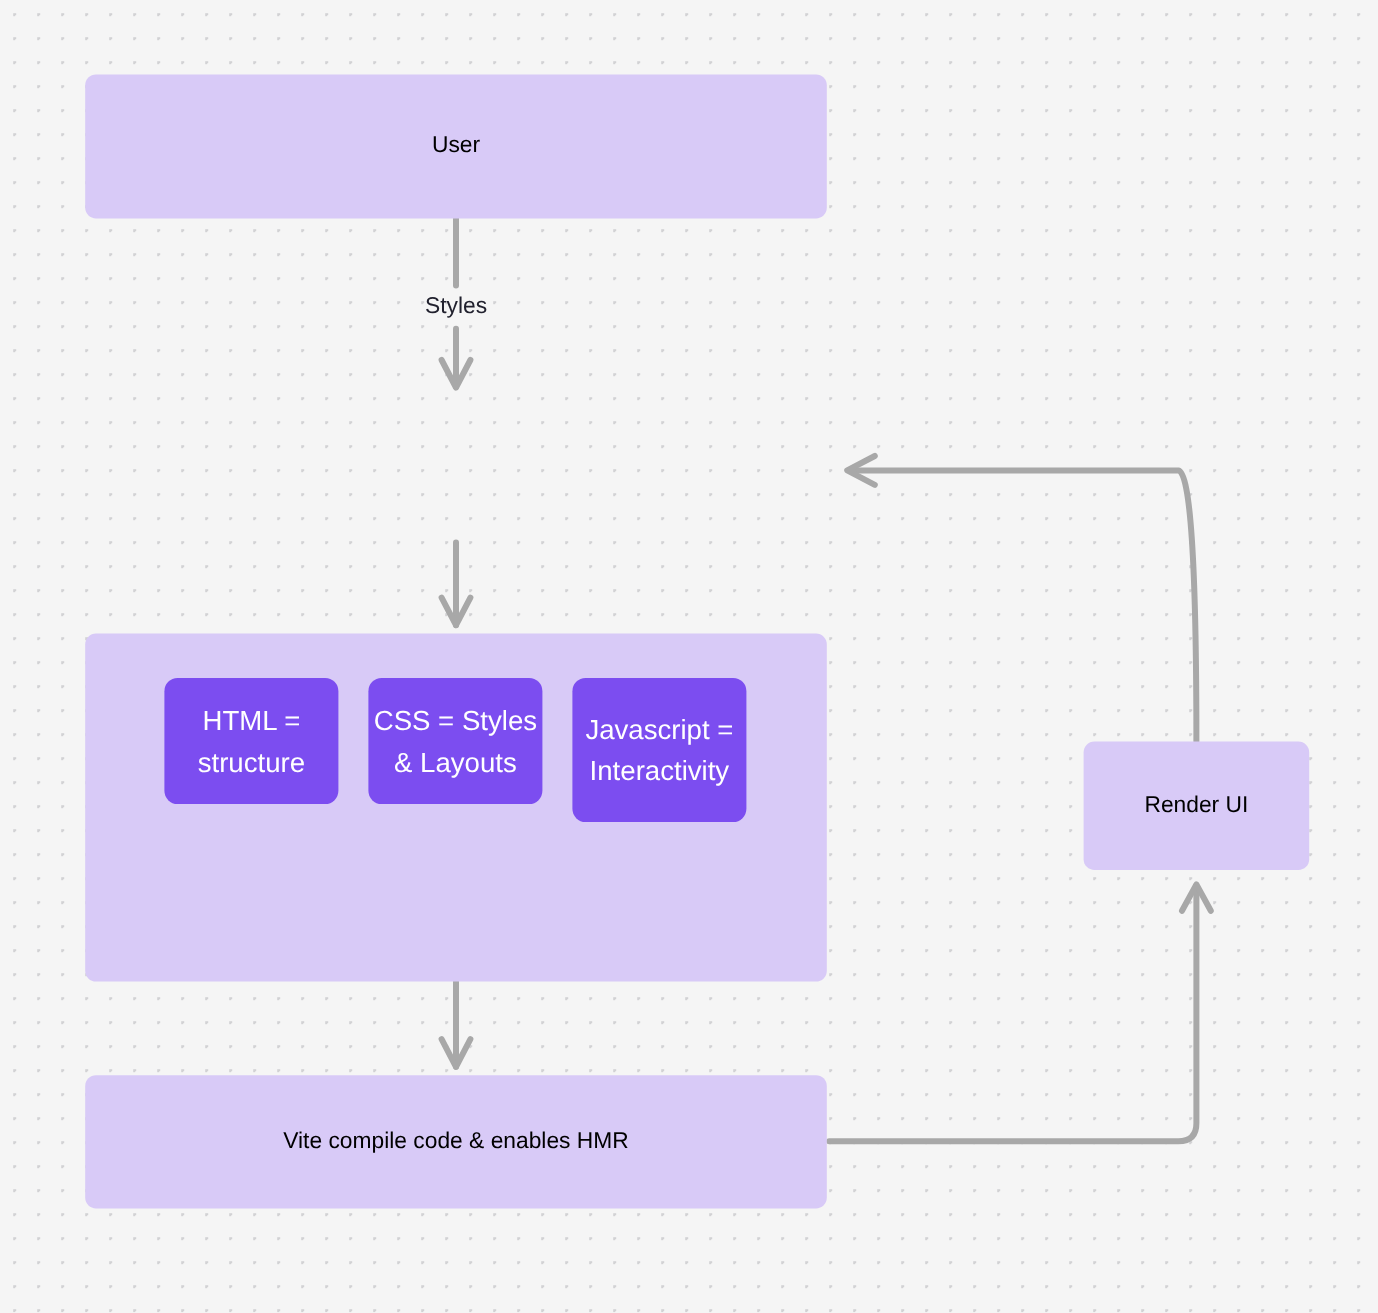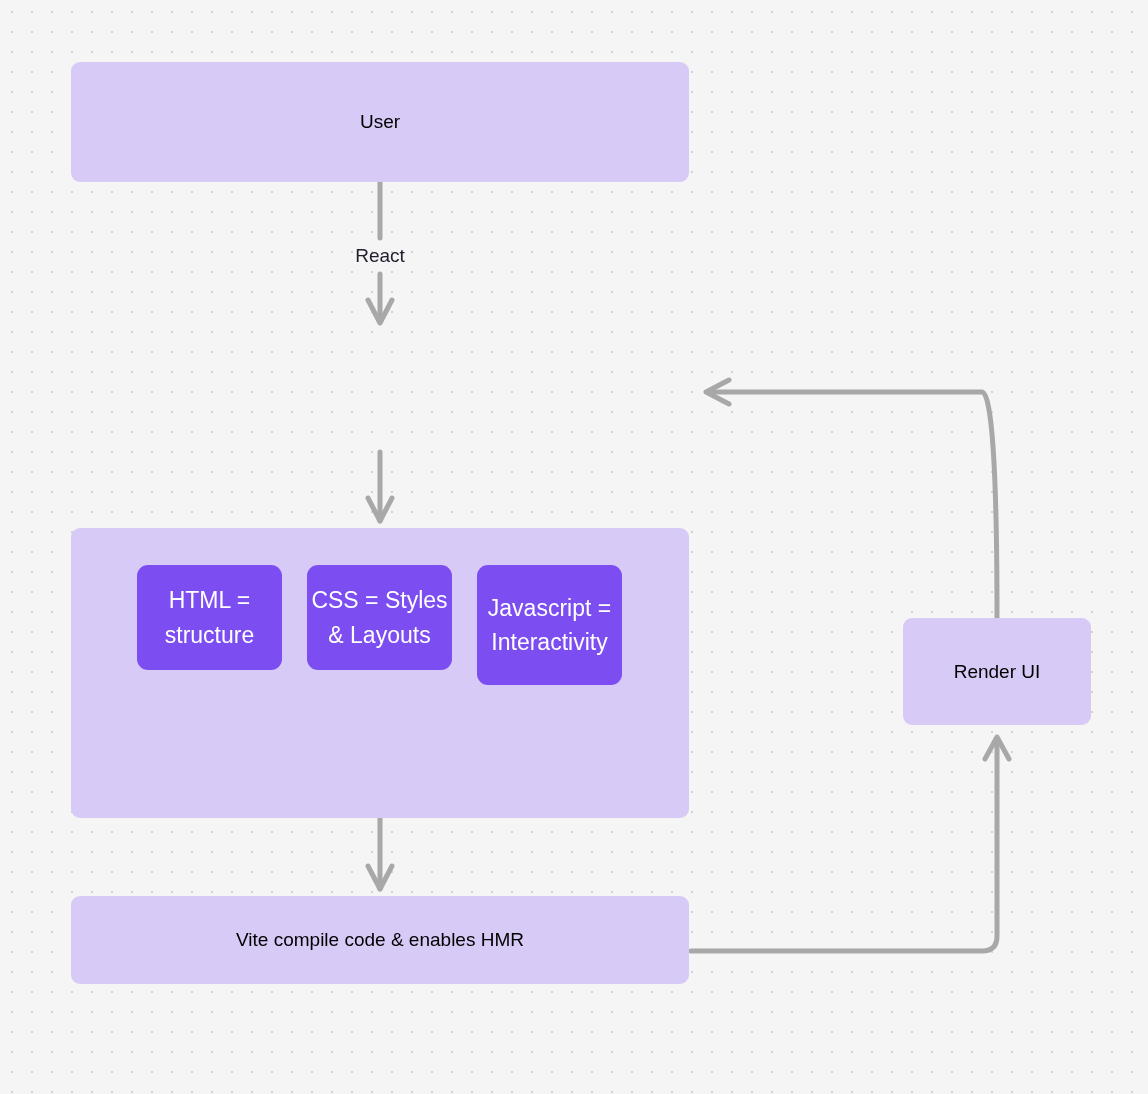--- a/index.html
+++ b/index.html
@@ -103,21 +103,21 @@
 
       <path d="M997,618 Q997,395 982,392 L713,392"></path>
       <path d="M729,380 L706,392 L729,404"></path>
     </g>
   </svg>
 
   <div class="node node-lavender" style="left:71px; top:62px; width:618px; height:120px;">
     <span>User</span>
   </div>
 
-  <div class="edge-label" style="left:380px; top:245px;">React</div>
+  <div class="edge-label" style="left:380px; top:245px;">Styles</div>
 
 
   <div class="group-box" style="left:71px; top:528px; width:618px; height:290px;">
 
     <div class="chip" style="left:66px; top:37px; width:145px; height:105px;">
       <span>HTML =
 structure</span>
     </div>
 
     <div class="chip" style="left:236px; top:37px; width:145px; height:105px;">
@@ -125,21 +125,21 @@
 &amp; Layouts</span>
     </div>
 
     <div class="chip" style="left:406px; top:37px; width:145px; height:120px;">
       <span>Javascript =
 Interactivity</span>
     </div>
 
   </div>
 
-  <div class="node node-lavender" style="left:71px; top:896px; width:618px; height:88px;">
+  <div class="node node-lavender" style="left:71px; top:896px; width:618px; height:111px;">
     <span>Vite compile code &amp; enables HMR</span>
   </div>
 
   <div class="node node-lavender" style="left:903px; top:618px; width:188px; height:107px;">
     <span>Render UI</span>
   </div>
 
 </div>
 
 </body></html>

